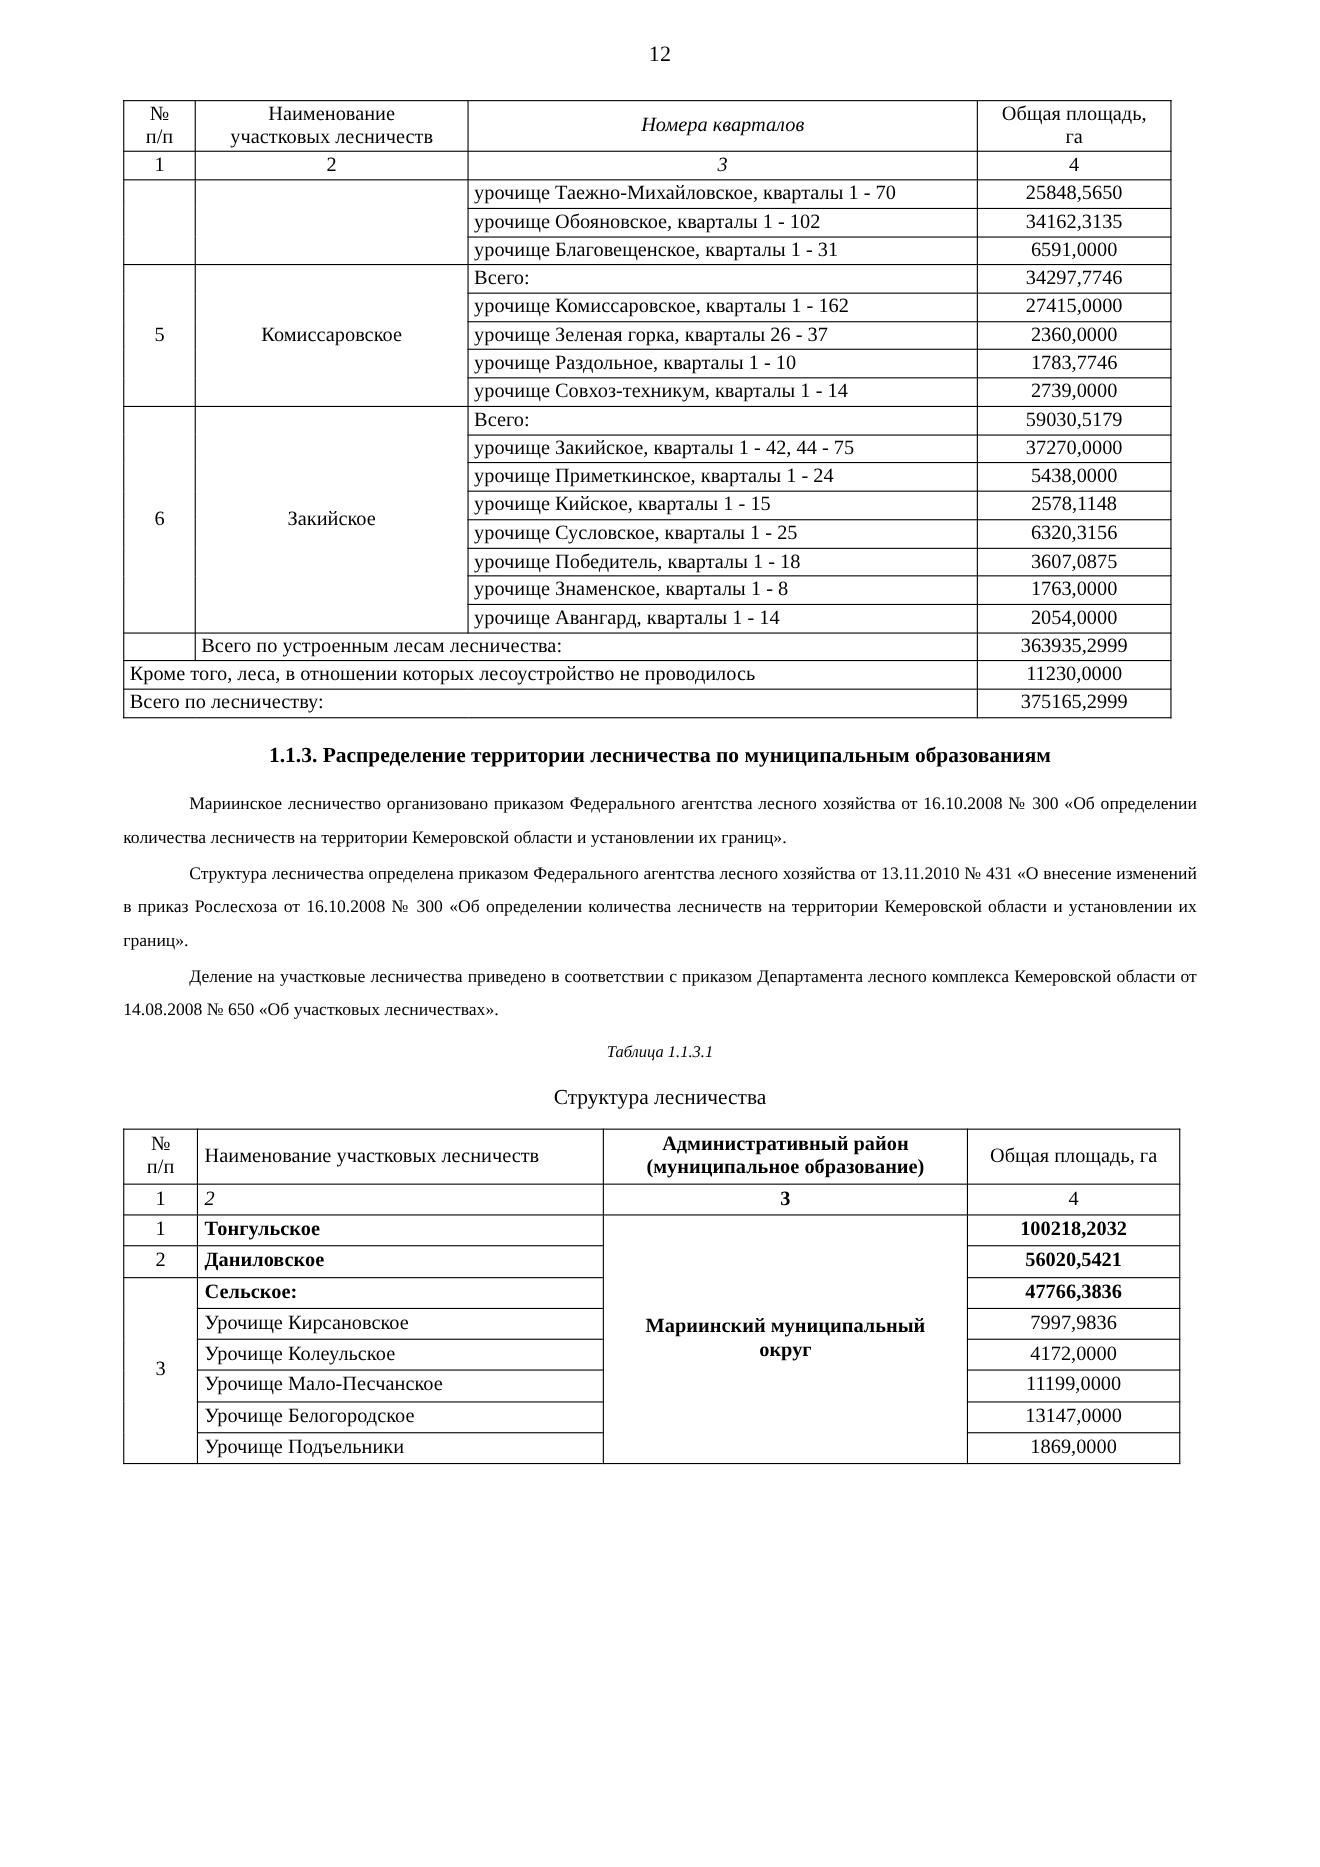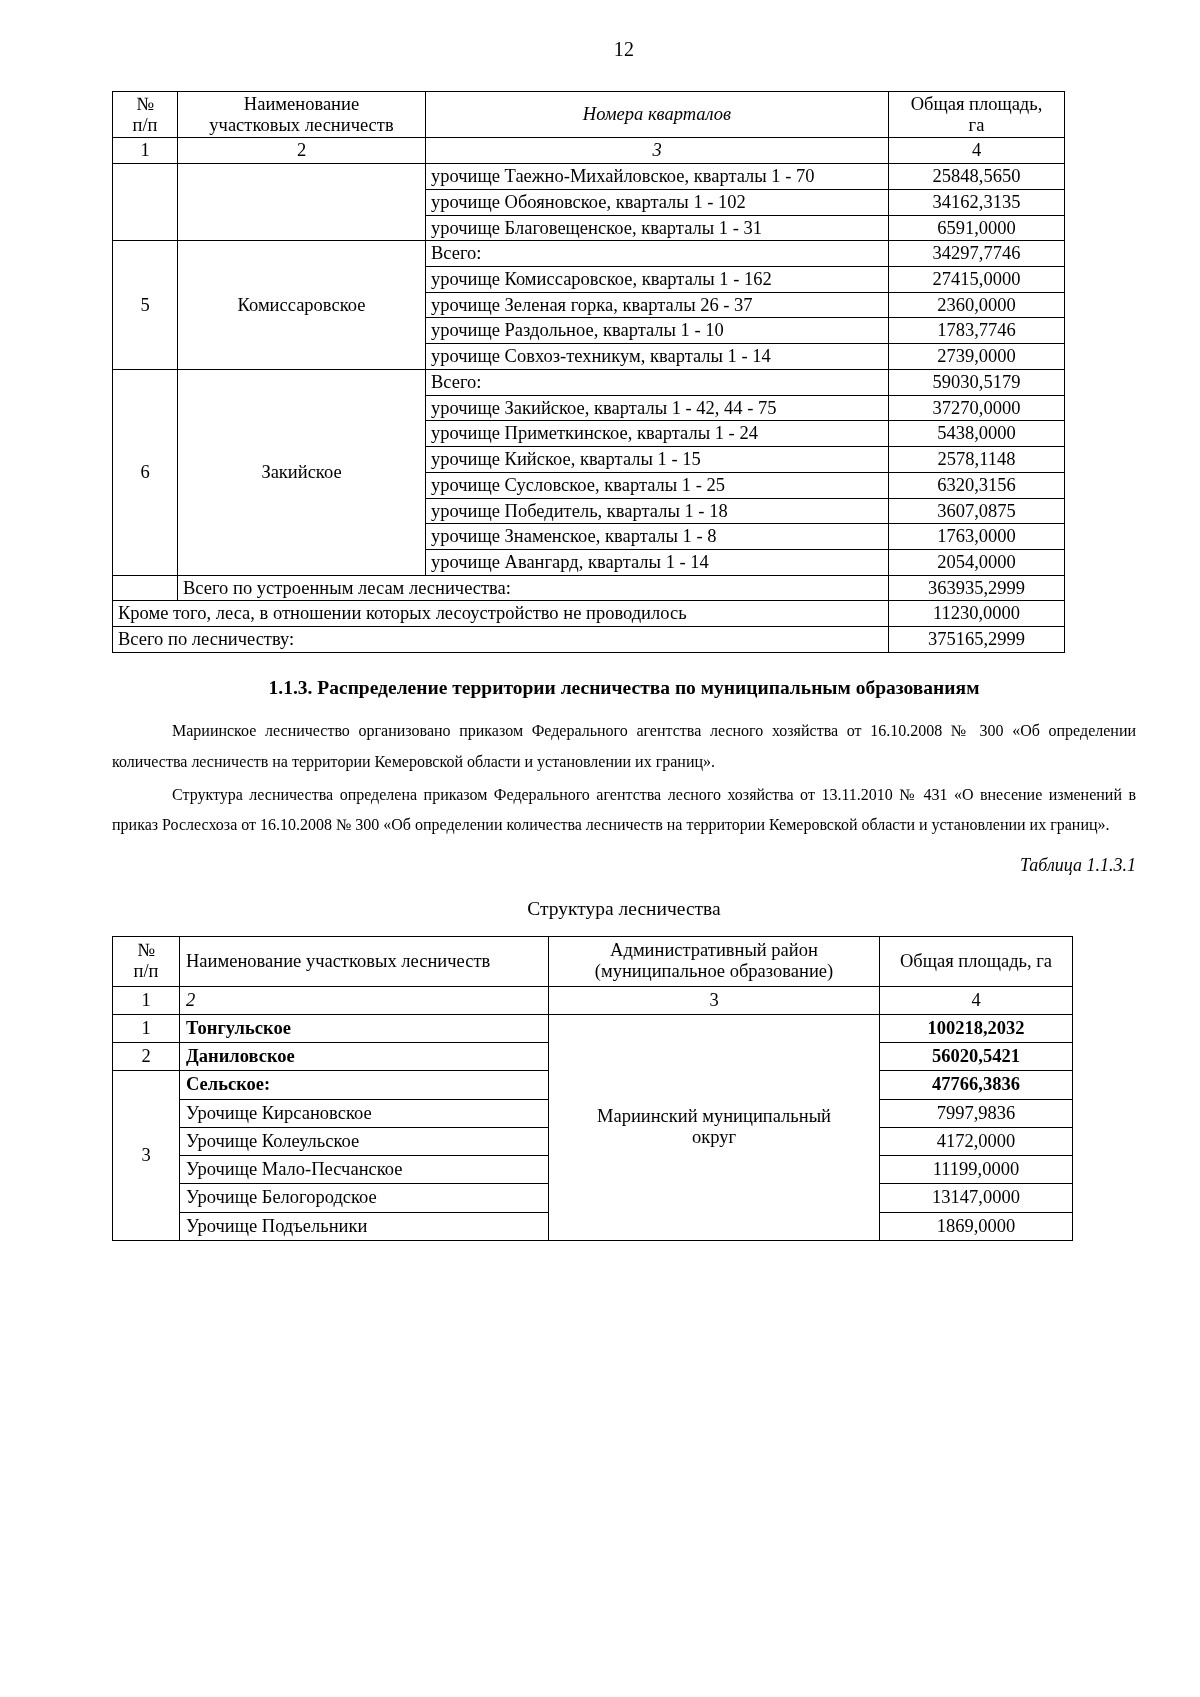--- a/index.html
+++ b/index.html
@@ -12,21 +12,21 @@
     height: 1697px;
     font-family: "Liberation Serif", "DejaVu Serif", serif;
     color: #000000;
     position: relative;
     overflow: hidden;
   }
   .page {
     width: 1200px;
     height: 1697px;
     box-sizing: border-box;
-    padding: 30px 64px 0 112px;
+    padding: 30px 112px 0 112px;
     position: relative;
   }
   .page-number {
     text-align: center;
     font-size: 20px;
     margin: 8px 0 30px 0;
     letter-spacing: 0.2px;
   }
 
   table.doc-table {
@@ -64,23 +64,23 @@
   p.body-par {
     font-size: 16px;
     text-align: justify;
     text-indent: 60px;
     line-height: 1.92;
     margin: 0 0 2px 0;
     hyphens: none;
   }
   p.body-par.nojust { text-align: left; }
   .tbl-caption-right {
-    font-size: 18px;
+    font-size: 15px;
     font-style: italic;
-    text-align: right;
+    text-align: center;
     margin: 14px 0 22px 0;
   }
   .tbl-caption-center {
     font-size: 19.5px;
     text-align: center;
     margin: 0 0 16px 0;
   }
 
   
   table.doc-table2 {
@@ -90,21 +90,21 @@
     font-size: 18.5px;
   }
   table.doc-table2 td {
     border: 1.6px solid #000;
     padding: 3px 6px;
     vertical-align: middle;
     line-height: 1.15;
   }
   .d-num  { width: 54px;  text-align: center; }
   .d-name { width: 356px; text-align: left; }
-  .d-dist { width: 318px; text-align: center; }
+  .d-dist { width: 318px; text-align: center; font-weight: bold; }
   .d-area { width: 180px; text-align: center; }
   .thin-row td { border-top-width: 1px; border-bottom-width: 1px; }
 </style>
 </head>
 <body>
 
 <div class="page">
 
   <div class="page-number">12</div>
 
@@ -218,20 +218,21 @@
         <td class="left bold" colspan="3">Всего по лесничеству:</td>
         <td class="c-area bold">375165,2999</td>
       </tr>
     </tbody>
   </table>
 
   <h3 class="section-title">1.1.3. Распределение территории лесничества по муниципальным образованиям</h3>
 
   <p class="body-par">Мариинское лесничество организовано приказом Федерального агентства лесного хозяйства от 16.10.2008 № 300 «Об определении количества лесничеств на территории Кемеровской области и установлении их границ».</p>
   <p class="body-par">Структура лесничества определена приказом Федерального агентства лесного хозяйства от 13.11.2010 № 431 «О внесение изменений в приказ Рослесхоза от 16.10.2008 № 300 «Об определении количества лесничеств на территории Кемеровской области и установлении их границ».</p>
+  <p class="body-par">Деление на участковые лесничества приведено в соответствии с приказом Департамента лесного комплекса Кемеровской области от 14.08.2008 № 650 «Об участковых лесничествах».</p>
 
   <div class="tbl-caption-right">Таблица 1.1.3.1</div>
   <div class="tbl-caption-center">Структура лесничества</div>
 
   <table class="doc-table2">
     <tbody>
       <tr>
         <td class="d-num">
           <div>№</div>
           <div>п/п</div>

